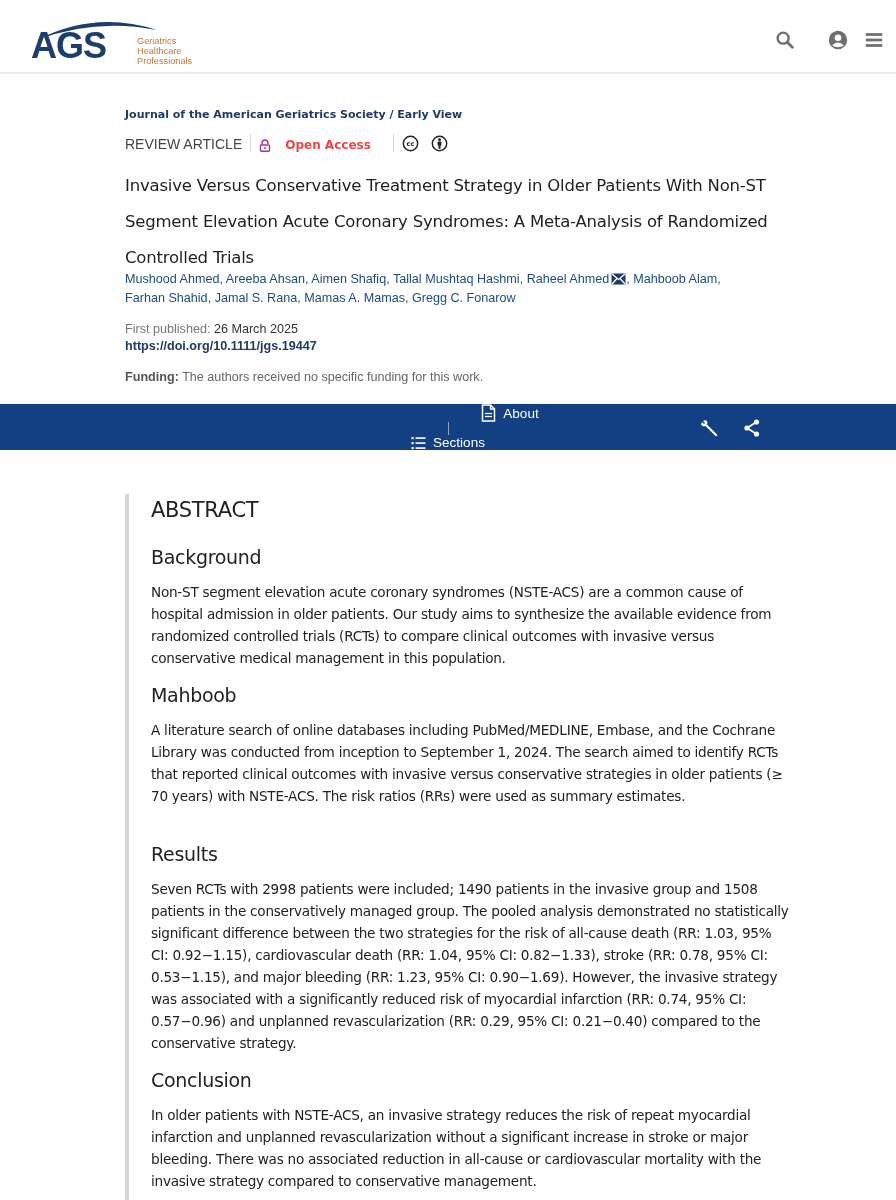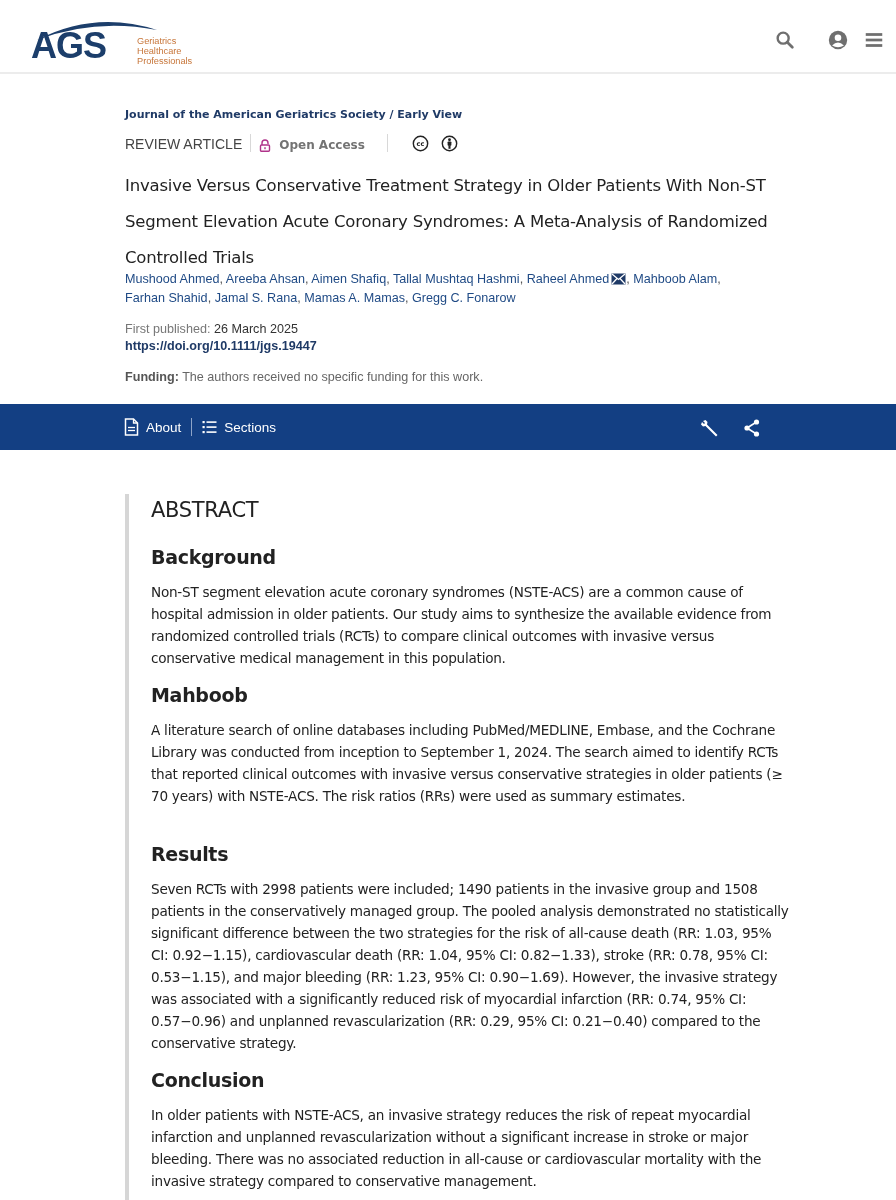--- a/index.html
+++ b/index.html
@@ -12,47 +12,47 @@
   .logo .arc { position: absolute; left: 4px; top: 0; width: 124px; height: 30px; }
   .logo .ags { position: absolute; left: 0; top: 10px; font-family: "Liberation Sans", sans-serif; font-weight: bold; font-size: 36px; color: #1c3e6b; letter-spacing: -1px; line-height: 40px; }
   .logo .sub { position: absolute; left: 74px; top: 20px; font-family: "Liberation Sans", sans-serif; font-size: 9.2px; line-height: 10px; color: #c7763a; margin-left: 32px; }
   .hdr-icon { position: absolute; top: 29px; width: 22px; height: 22px; cursor: pointer; }
 
   
   .journal { position: absolute; left: 125px; top: 108px; font-size: 11px; color: #1f3a66; font-family: "DejaVu Sans", sans-serif; font-weight: bold; }
   .type-row { position: absolute; left: 125px; top: 132px; height: 20px; display: flex; align-items: flex-end; font-size: 13px; }
   .type-row .rtype { color: #444; font-family: "Liberation Sans", sans-serif; font-size: 14px; letter-spacing: 0; }
   .type-row .sep { width: 1px; height: 18px; background: #d8d8d8; margin: 0 8px; }
-  .type-row .oa { color: #737373; font-weight: bold; font-size: 12px; display: flex; align-items: center; gap: 8px; }
-  .type-row .cc { display: flex; gap: 12px; margin-left: 16px; }
+  .type-row .oa { color: #ef4444; font-weight: bold; font-size: 12px; display: flex; align-items: center; gap: 14px; }
+  .type-row .cc { display: flex; gap: 12px; margin-left: 0; }
 
   .title { position: absolute; left: 125px; top: 168px; width: 650px; font-family: "DejaVu Sans", sans-serif; font-size: 16.5px; line-height: 36px; color: #222; font-weight: normal; letter-spacing: -0.2px; }
 
   .authors { position: absolute; left: 125px; top: 270px; width: 650px; font-size: 12.6px; line-height: 19px; color: #1f4a85; font-family: "Liberation Sans", sans-serif; }
   .authors .a { color: #1f4a85; cursor: pointer; }
   .authors .comma { color: #555; }
   .mail { display: inline-block; vertical-align: -2px; margin-left: 2px; }
 
   .pub { position: absolute; left: 125px; top: 320px; font-size: 12.6px; line-height: 18px; font-family: "Liberation Sans", sans-serif; }
   .pub .lbl { color: #777; }
   .pub .val { color: #333; }
   .doi { position: absolute; left: 125px; top: 339px; font-size: 12.6px; color: #1f3a66; font-weight: bold; font-family: "Liberation Sans", sans-serif; cursor: pointer; }
   .funding { position: absolute; left: 125px; top: 370px; font-size: 12.6px; color: #666; font-family: "Liberation Sans", sans-serif; }
   .funding b { color: #555; text-align: right; }
 
   
-  .navbar { position: absolute; left: 0; top: 404px; width: 896px; height: 46px; background: #133f83; display: flex; align-items: center; }
+  .navbar { position: absolute; left: 0; top: 404px; width: 896px; height: 46px; background: #133f83; display: flex; align-items: center; flex-direction: column; }
   .nav-item { display: flex; align-items: center; gap: 7px; color: #fff; font-size: 13.5px; font-family: "Liberation Sans", sans-serif; cursor: pointer; }
   .nav-sep { width: 1px; height: 18px; background: #8ea4c8; margin: 0 10px; }
   .nav-tool { position: absolute; top: 14px; width: 20px; height: 20px; cursor: pointer; }
 
   
   .abstract { position: absolute; left: 125px; top: 478px; width: 660px; height: 714px; border-left: 4px solid #d6d6d6; padding-left: 32px; margin-top: 16px; }
   .abstract h2 { font-family: "DejaVu Sans", sans-serif; font-size: 21px; font-weight: normal; color: #222; margin-top: 4px; letter-spacing: -0.3px; }
-  .abstract h3 { font-family: "DejaVu Sans", sans-serif; font-size: 19px; font-weight: bold; color: #222; letter-spacing: -0.3px; }
+  .abstract h3 { font-family: "DejaVu Sans", sans-serif; font-size: 19px; font-weight: normal; color: #222; letter-spacing: -0.3px; }
   .abstract p { font-family: "DejaVu Sans", sans-serif; font-size: 13.6px; line-height: 22px; color: #222; letter-spacing: -0.25px; }
   .sec { position: absolute; left: 22px; width: 640px; }
 </style>
 </head>
 <body>
 
 <div class="top-header">
   <div class="logo">
     <svg class="arc" viewBox="0 0 124 30">
       <path d="M2 24 Q60 -6 122 14 Q60 2 2 24 Z" fill="#1c3e6b"></path>

